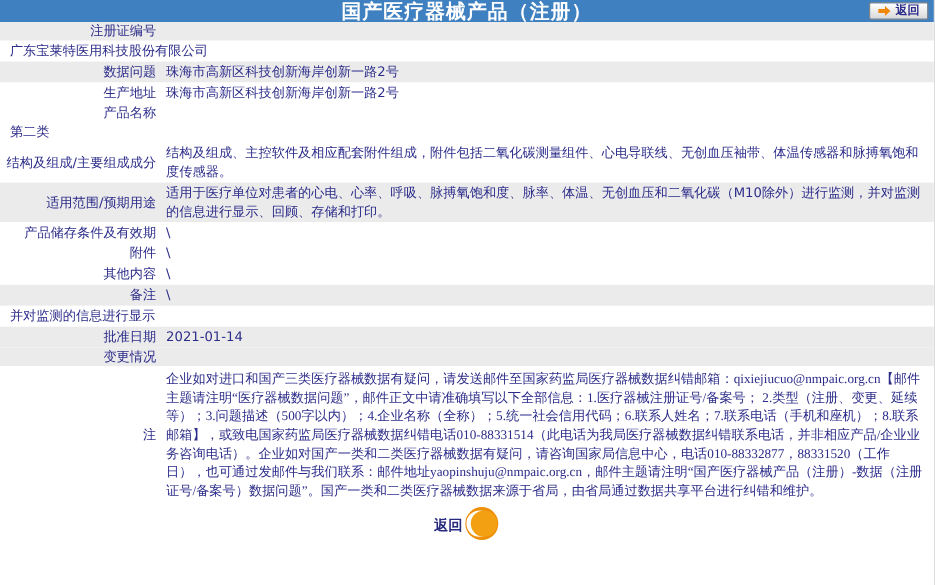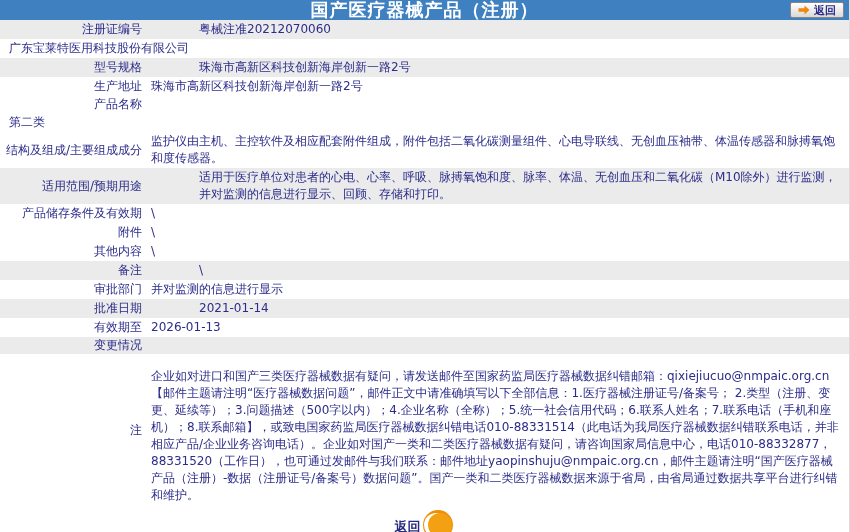--- a/index.html
+++ b/index.html
@@ -22,32 +22,32 @@
     display:flex; align-items:center; gap:4px; padding:0 7px;
     background:linear-gradient(#ffffff,#d9d9d9);
     border:1px solid #858585; border-radius:2px; cursor:pointer;
   }
   .header-back-label {
     color:#2c2c8a; font-size:11px; font-weight:bold; line-height:14px;
   }
   
   .table { width:100%; }
   .row { display:flex; min-height:16px; background:#ffffff; }
-  .row.shaded { background:#ebebeb;gap:48px; }
+  .row.shaded { background:#ebebeb; }
   .cell { color:#2c2c8a; font-size:12px; }
   .label {
     width:142px; flex:0 0 142px; text-align:right; padding:1px 0 1px 2px;
     display:flex; align-items:center; justify-content:flex-end;
     line-height:15px;
   }
   .value {
     flex:1; padding:1px 6px 1px 9px; line-height:17px;
     word-wrap:normal; overflow-wrap:normal;
   }
-  .row.note-row .value { padding-top:14px; padding-bottom:3px; }
+  .row.note-row .value { padding-top:3px; padding-bottom:3px;font-family:Liberation Serif, serif; }
   
   .footer { height:40px; display:flex; justify-content:center; }
   .footer-back { position:relative; width:60px; height:34px; margin-top:2px; cursor:pointer; }
   .circle-outer {
     position:absolute; right:2px; top:1px; width:30px; height:30px;
     border-radius:50%; background:#ee8f07; display:block;
   }
   .circle-white {
     position:absolute; right:7px; top:4px; width:24px; height:24px;
     border-radius:50%; background:#ffffff; display:block;
@@ -74,49 +74,48 @@
             <path d="M0.5 3.2h6V0.5L11.5 5 6.5 9.5V6.8h-6z" fill="#f0860a"></path>
           </svg>
       </span>
       <span class="header-back-label">返回</span>
     </button>
   </div>
 
   <div class="table">
   <div class="row shaded">
     <div class="cell label">注册证编号</div>
-    <div class="cell value">粤械注准20212070060</div>
   </div>
 
   <div class="row">
     <div class="cell value">广东宝莱特医用科技股份有限公司</div>
   </div>
 
   <div class="row shaded">
-    <div class="cell label">型号规格</div>
+    <div class="cell label">数据问题</div>
     <div class="cell value">珠海市高新区科技创新海岸创新一路2号</div>
   </div>
 
   <div class="row">
     <div class="cell label">生产地址</div>
     <div class="cell value">珠海市高新区科技创新海岸创新一路2号</div>
   </div>
 
   <div class="row">
     <div class="cell label">产品名称</div>
   </div>
 
   <div class="row">
     <div class="cell value">第二类</div>
   </div>
 
 
   <div class="row">
     <div class="cell label">结构及组成/主要组成成分</div>
-    <div class="cell value">监护仪由主机、主控软件及相应配套附件组成，附件包括二氧化碳测量组件、心电导联线、无创血压袖带、体温传感器和脉搏氧饱和度传感器。</div>
+    <div class="cell value">结构及组成、主控软件及相应配套附件组成，附件包括二氧化碳测量组件、心电导联线、无创血压袖带、体温传感器和脉搏氧饱和度传感器。</div>
   </div>
 
   <div class="row shaded">
     <div class="cell label">适用范围/预期用途</div>
     <div class="cell value">适用于医疗单位对患者的心电、心率、呼吸、脉搏氧饱和度、脉率、体温、无创血压和二氧化碳（M10除外）进行监测，并对监测的信息进行显示、回顾、存储和打印。</div>
   </div>
 
   <div class="row">
     <div class="cell label">产品储存条件及有效期</div>
     <div class="cell value">\</div>
@@ -131,33 +130,28 @@
     <div class="cell label">其他内容</div>
     <div class="cell value">\</div>
   </div>
 
   <div class="row shaded">
     <div class="cell label">备注</div>
     <div class="cell value">\</div>
   </div>
 
   <div class="row">
-    <div class="cell label">审批部门</div>
     <div class="cell value">并对监测的信息进行显示</div>
   </div>
 
   <div class="row shaded">
     <div class="cell label">批准日期</div>
     <div class="cell value">2021-01-14</div>
   </div>
 
-  <div class="row">
-    <div class="cell label">有效期至</div>
-    <div class="cell value">2026-01-13</div>
-  </div>
 
   <div class="row shaded">
     <div class="cell label">变更情况</div>
     <div class="cell value"></div>
   </div>
 
   <div class="row note-row">
     <div class="cell label">注</div>
     <div class="cell value">企业如对进口和国产三类医疗器械数据有疑问，请发送邮件至国家药监局医疗器械数据纠错邮箱：qixiejiucuo@nmpaic.org.cn【邮件主题请注明“医疗器械数据问题”，邮件正文中请准确填写以下全部信息：1.医疗器械注册证号/备案号； 2.类型（注册、变更、延续等）；3.问题描述（500字以内）；4.企业名称（全称）；5.统一社会信用代码；6.联系人姓名；7.联系电话（手机和座机）；8.联系邮箱】，或致电国家药监局医疗器械数据纠错电话010-88331514（此电话为我局医疗器械数据纠错联系电话，并非相应产品/企业业务咨询电话）。企业如对国产一类和二类医疗器械数据有疑问，请咨询国家局信息中心，电话010-88332877，88331520（工作日），也可通过发邮件与我们联系：邮件地址yaopinshuju@nmpaic.org.cn，邮件主题请注明“国产医疗器械产品（注册）-数据（注册证号/备案号）数据问题”。国产一类和二类医疗器械数据来源于省局，由省局通过数据共享平台进行纠错和维护。</div>
   </div>

